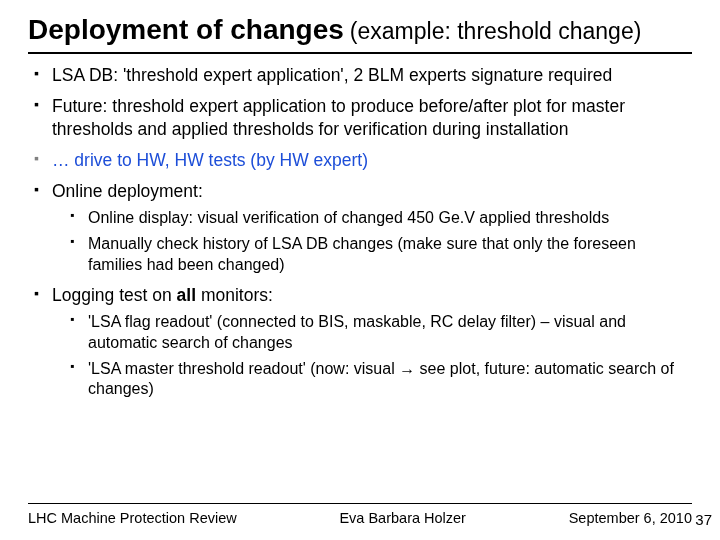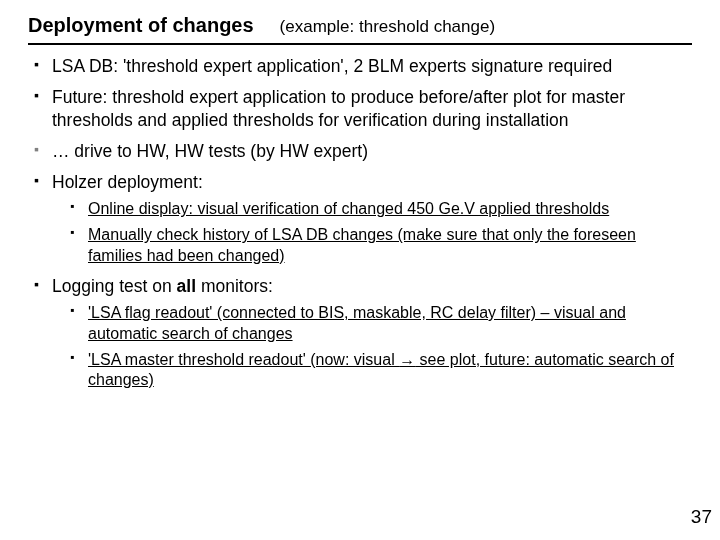--- a/index.html
+++ b/index.html
@@ -1,68 +1,76 @@
 <!DOCTYPE html>
 <html><head>
 <meta charset="utf-8">
 <style>
   * { margin: 0; padding: 0; box-sizing: border-box; }
   html, body { width: 720px; height: 540px; background: #fff; font-family: Arial, Helvetica, sans-serif; color: #000; }
   .slide { width: 720px; height: 540px; position: relative; padding: 14px 28px 0 28px; }
   .title-row { display: flex; align-items: baseline; gap: 6px; }
-  .title-main { font-weight: bold; font-size: 20px; }
-  .title-sub { font-size: 17px; margin-left: 20px; }
+  .title-main { font-weight: bold; font-size: 28px; }
+  .title-sub { font-size: 23px; }
   .title-rule { border: 0; border-top: 2px solid #000; margin-top: 6px; margin-bottom: 10px; }
   ul { list-style: none; }
   .lvl1 { padding-left: 6px; }
   .lvl1 > li { position: relative; padding-left: 18px; font-size: 17.5px; line-height: 1.32; margin-bottom: 8px; }
   .lvl1 > li::before { content: "\25AA"; position: absolute; left: 0; top: 0; font-size: 14px; }
-  .lvl1 > li.gray { color: #000000; }
+  .lvl1 > li.gray { color: #1d4ed8; }
   .lvl1 > li.gray::before { color: #808080; }
-  .lvl2 { padding-left: 18px; margin-top: 5px; text-decoration: underline; }
+  .lvl2 { padding-left: 18px; margin-top: 5px; }
   .lvl2 > li { position: relative; padding-left: 18px; font-size: 16px; line-height: 1.3; margin-bottom: 5px; }
   .lvl2 > li::before { content: "\25AA"; position: absolute; left: 0; top: 0; font-size: 12px; }
   b.allb { font-weight: bold; }
   .rarr { font-family: Arial, sans-serif; }
   .footer { position: absolute; left: 0; right: 0; bottom: 14px; padding: 0 28px; }
   .footer-rule { border: 0; border-top: 1.5px solid #000; margin-bottom: 6px; }
   .footer-row { display: flex; justify-content: space-between; align-items: baseline; font-size: 14.5px; }
   .footer-left { }
   .footer-center { text-align: center; flex: 1; }
   .footer-right { text-align: right; }
-  .page-num { position: absolute; right: 8px; bottom: 12px; font-size: 19px; }
+  .page-num { position: absolute; right: 8px; bottom: 12px; font-size: 15px; }
 </style>
 </head>
 <body>
 
 <div class="slide">
 
   <div class="title-row">
     <span class="title-main">Deployment of changes</span>
     <span class="title-sub">(example: threshold change)</span>
   </div>
   <hr class="title-rule">
 
   <ul class="lvl1">
     <li><span>LSA DB: 'threshold expert application', 2 BLM experts signature required</span></li>
     <li><span>Future: threshold expert application to produce before/after plot for master thresholds and applied thresholds for verification during installation</span></li>
     <li class="gray"><span>… drive to HW, HW tests (by HW expert)</span></li>
     <li>
-      <span>Holzer deployment:</span>
+      <span>Online deployment:</span>
       <ul class="lvl2">
         <li><span>Online display: visual verification of changed 450 Ge.V applied thresholds</span></li>
         <li><span>Manually check history of LSA DB changes (make sure that only the foreseen families had been changed)</span></li>
       </ul>
     </li>
     <li>
       <span>Logging test on </span><b class="allb">all</b><span> monitors:</span>
       <ul class="lvl2">
         <li><span>'LSA flag readout' (connected to BIS, maskable, RC delay filter) – visual and automatic search of changes</span></li>
         <li>
           <span>'LSA master threshold readout' (now: visual </span><span class="rarr">→</span><span> see plot, future: automatic search of changes)</span>
         </li>
       </ul>
     </li>
   </ul>
 
+  <div class="footer">
+    <hr class="footer-rule">
+    <div class="footer-row">
+      <span class="footer-left">LHC Machine Protection Review</span>
+      <span class="footer-center">Eva Barbara Holzer</span>
+      <span class="footer-right">September 6, 2010</span>
+    </div>
+  </div>
 
   <span class="page-num">37</span>
 </div>
 
 </body></html>

